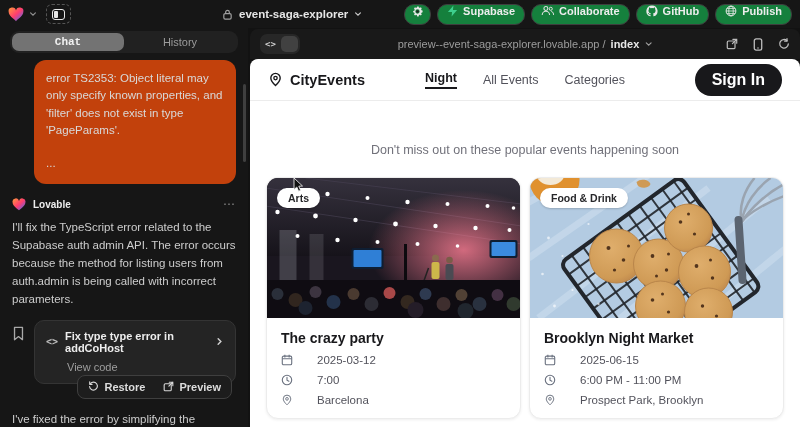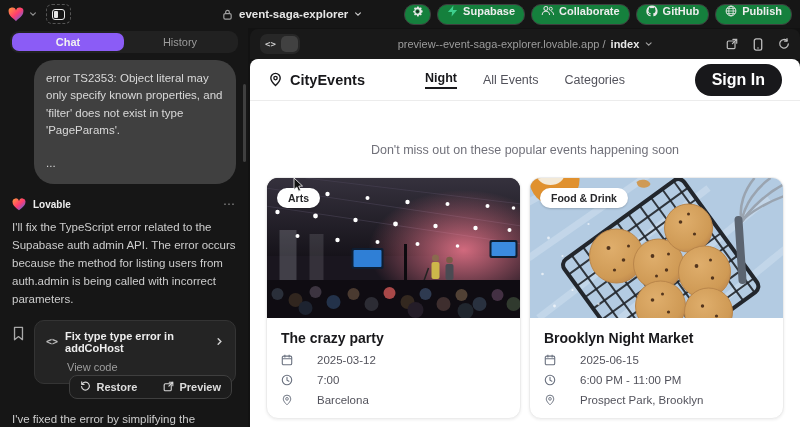--- a/index.html
+++ b/index.html
@@ -25,39 +25,39 @@
   .tb-gear { padding:0 6px; }
 
   
   .split { flex:1; display:flex; min-height:0; }
 
   
   .sidebar { flex:0 0 248px; display:flex; flex-direction:column; position:relative; padding-top:3px; min-height:0; }
   .tabs { display:flex; margin:0 10px; background:#212121; border-radius:9px; padding:2px; flex:0 0 22px; }
   .tab { flex:1; display:flex; align-items:center; justify-content:center; font-size:11px;
          color:#9b9b9b; border-radius:7px; cursor:pointer; }
-  .tab.active { background:#8b5cf6; color:#f1f1f1; font-weight:700; }
+  .tab.active { background:#737373; color:#f1f1f1; font-weight:700;font-family:Liberation Mono, monospace; }
   .chat { flex:1; overflow:hidden; padding:7px 12px 0 12px; font-size:11.5px; color:#cdcdcd; }
-  .user-bubble { margin-left:22px; background:#404040; border-radius:20px; padding:10px 12px 12px;
+  .user-bubble { margin-left:22px; background:#c2410c; border-radius:12px; padding:10px 12px 12px;
                  line-height:1.5; color:#d9d9d9; }
   .bubble-more { margin-top:16px; }
   .lovable-row { display:flex; align-items:center; gap:7px; margin:13px 0 8px; }
   .lovable-name { font-size:10px; font-weight:700; color:#ededed; }
   .more-dots { margin-left:auto; color:#8a8a8a; font-size:12px; letter-spacing:1px; cursor:pointer; }
   .para { line-height:1.56; color:#cdcdcd; }
   .mono { font-family:"DejaVu Sans Mono",monospace; font-size:10.5px; color:#d6d6d6; }
   .tool-row { display:flex; gap:9px; margin-top:11px; align-items:flex-start; }
   .bookmark-wrap { padding-top:6px; display:flex; }
   .tool-card { flex:1; background:#242424; border:1px solid #343434; border-radius:10px; padding:9px 11px 10px; }
   .tool-card-title-row { display:flex; align-items:center; gap:7px; color:#ededed; font-weight:700; font-size:11px; cursor:pointer; }
   .tc-chevron { margin-left:auto; display:flex; }
   .view-code { margin:7px 0 0 21px; color:#9e9e9e; font-size:11px; cursor:pointer; }
   .actions-row { display:flex; justify-content:flex-end; margin:-9px 4px 4px 0; position:relative; }
   .actions-group { display:flex; align-items:center; background:#1d1d1d; border:1px solid #3f3f3f;
-                   border-radius:8px; padding:3px 5px; gap:16px; }
+                   border-radius:8px; padding:3px 5px; gap:8px; }
   .action-btn { display:flex; align-items:center; gap:5px; font-size:11px; font-weight:600;
                 color:#dddddd; padding:2px 5px; cursor:pointer; }
   .sb-scrollbar { position:absolute; right:2px; top:56px; width:3px; height:78px;
                   background:#3f3f3f; border-radius:2px; cursor:pointer; }
 
   
   .preview { flex:1; display:flex; flex-direction:column; min-width:0; background:#121212; padding-left:2px; }
   .pv-topbar { flex:0 0 30px; display:flex; align-items:center; padding:0 10px; position:relative; background:#191919; border-radius:8px 8px 0 0; margin-top:1px; }
   .code-toggle { display:flex; align-items:center; background:#272727; border-radius:7px; padding:2px; gap:2px; cursor:pointer; }
   .code-glyph { width:17px; height:16px; display:grid; place-items:center; color:#d0d0d0;

